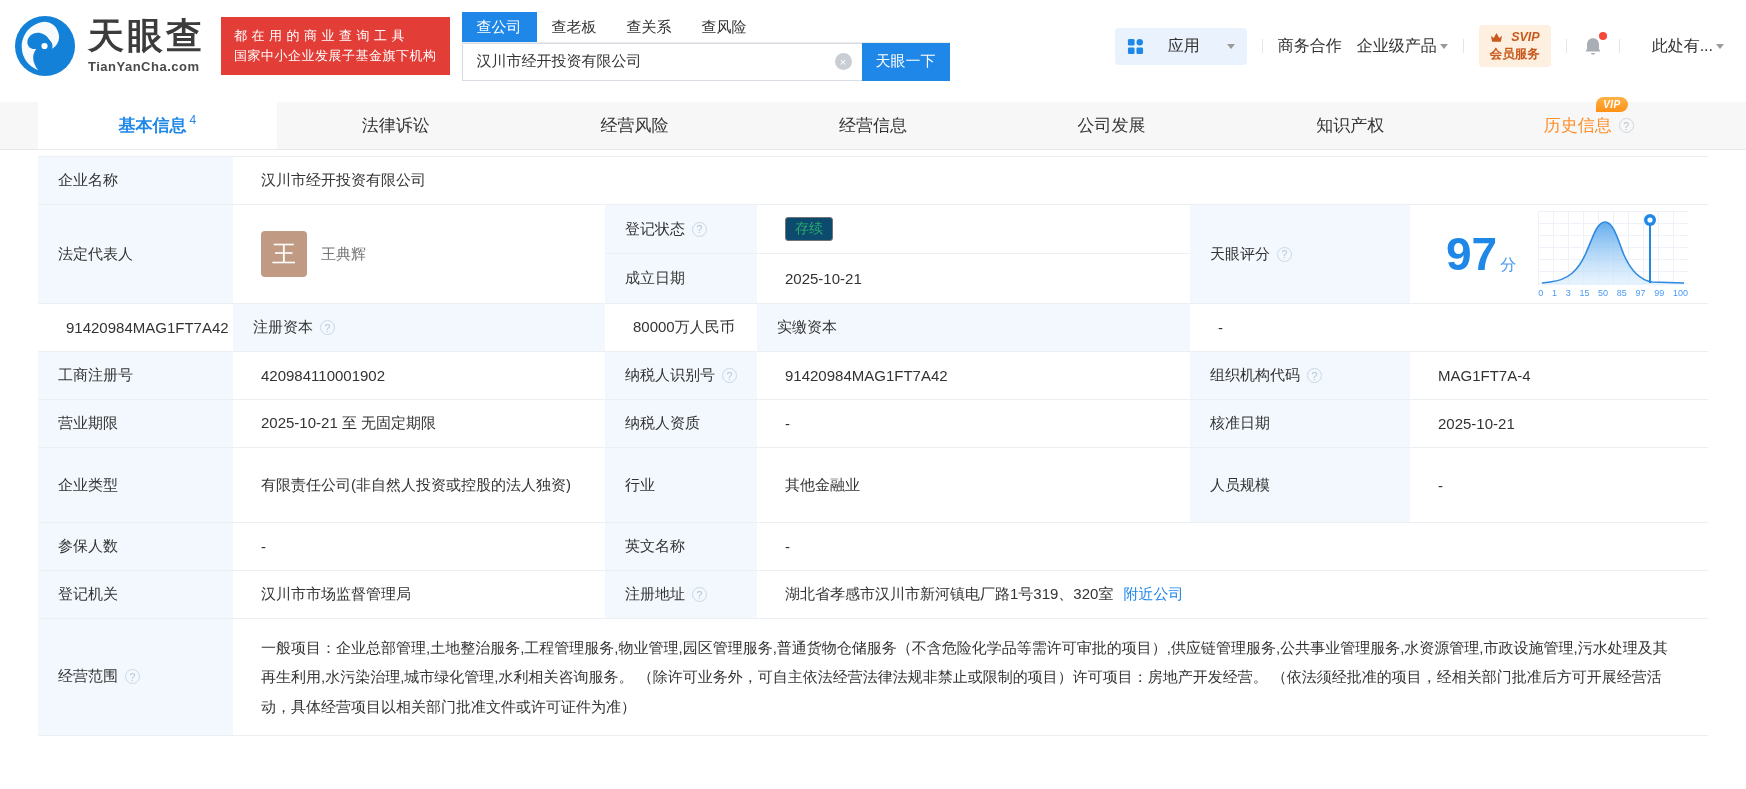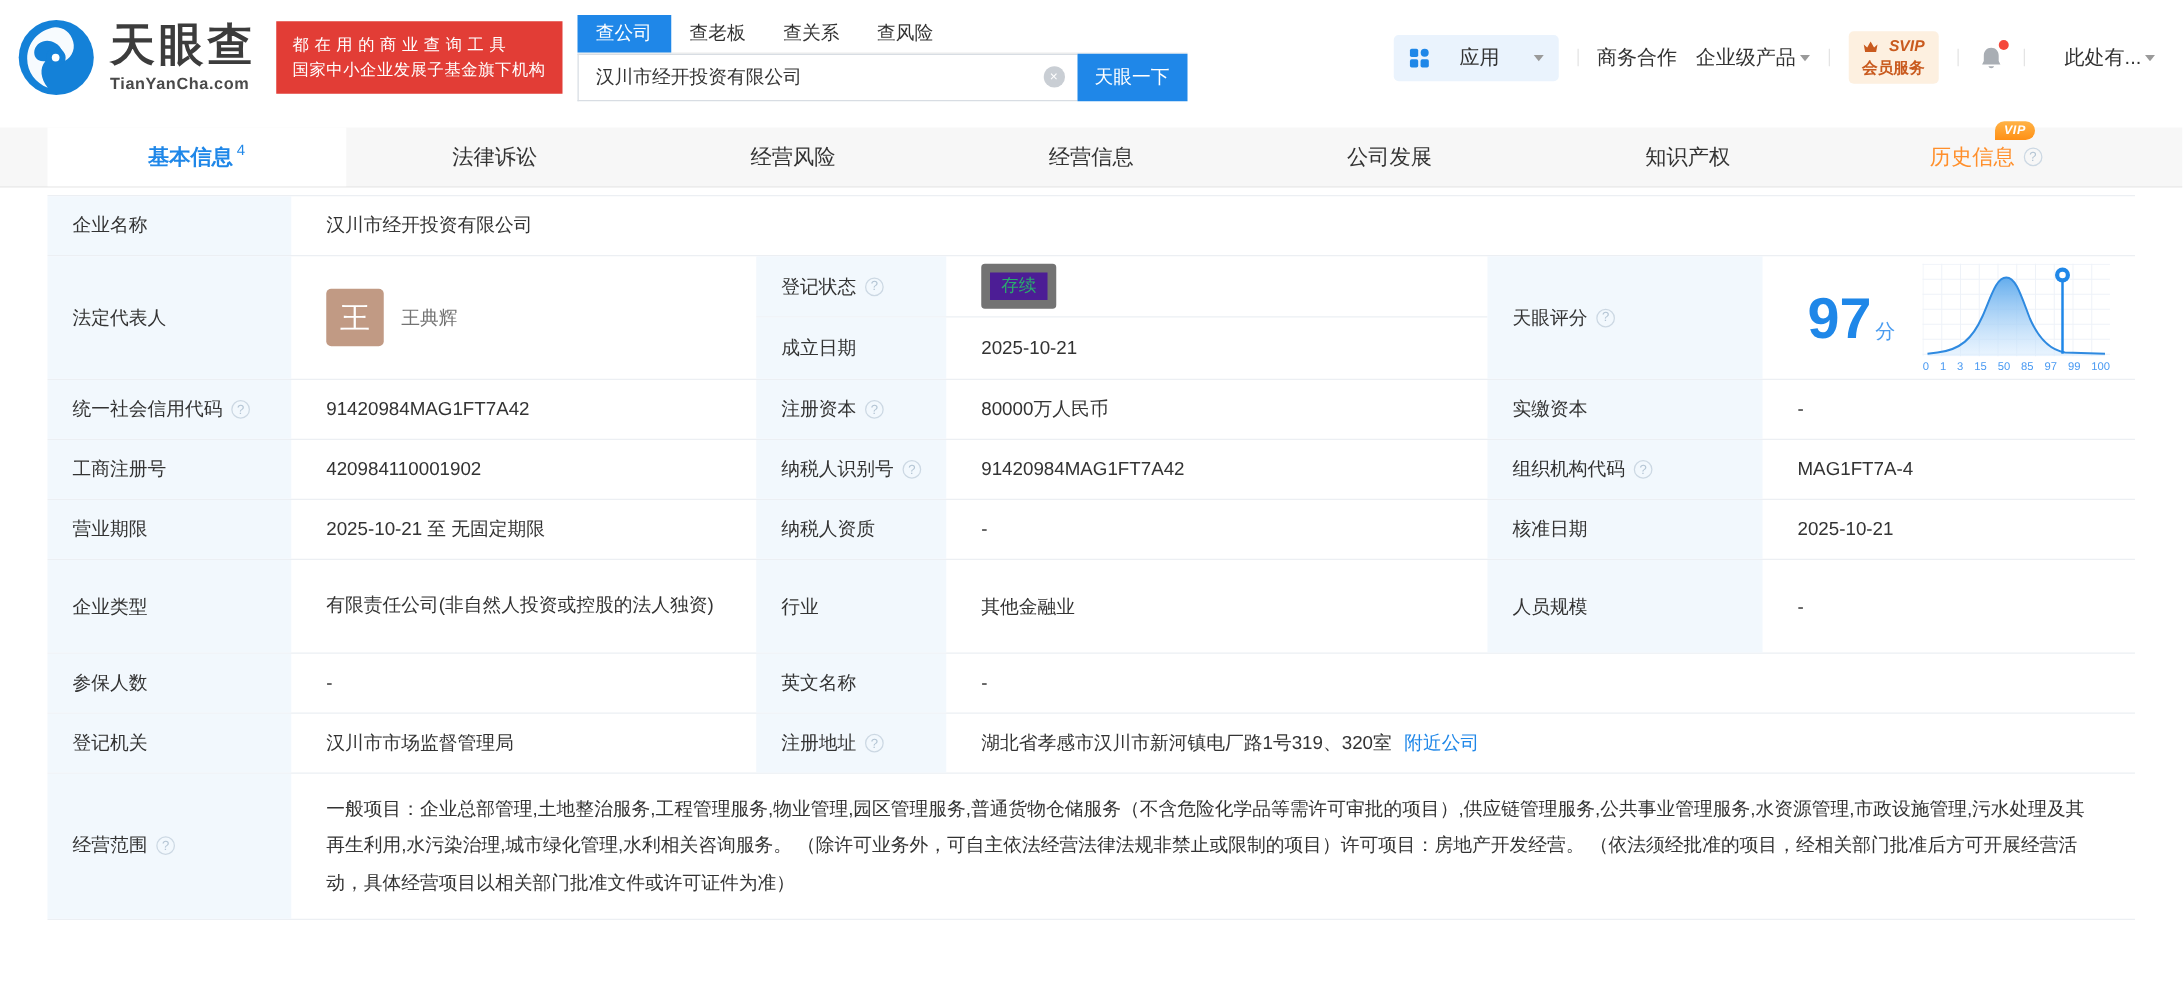--- a/index.html
+++ b/index.html
@@ -65,21 +65,21 @@
   .span3v { grid-column:4/7; }
 
   .r2 .mid { grid-column:3/5; display:flex; flex-direction:column; }
   .subrow { flex:1; display:grid; grid-template-columns:152px 1fr; min-height:49px; }
   .subrow.first { border-bottom:1px solid #eceff3; }
 
   .avatar { width:46px; height:46px; border-radius:4px; background:#c19a84; color:#fff; font-size:24px;
             display:flex; align-items:center; justify-content:center; cursor:pointer; flex:none; }
   .rep-name { color:#737373; margin-left:14px; cursor:pointer; }
 
-  .badge-green { background:#4c1d95; border:7px solid #737373; color:#2bab6d; padding:2px 9px;
+  .badge-green { background:#0c4a6e; border:1px solid #737373; color:#2bab6d; padding:2px 9px;
                  border-radius:3px; font-size:14px; }
 
   .score-cell { gap:22px; padding-left:36px; }
   .score-num { color:#1f87e8; display:flex; align-items:baseline; }
   .score-num b { font-size:46px; font-weight:700; }
   .score-num i { font-size:16px; font-style:normal; margin-left:3px; color:#4a9cf0; }
   .chart-wrap { width:150px; }
   .chart-grid { height:74px; position:relative;
     background-image:linear-gradient(#eef2f8 1px,transparent 1px),linear-gradient(90deg,#eef2f8 1px,transparent 1px);
     background-size:15px 12px,15px 12px; }
@@ -263,24 +263,20 @@
           <span>85</span>
           <span>97</span>
           <span>99</span>
           <span>100</span>
         </span>
       </span>
     </div>
   </div>
 
   <div class="row">
-    <div class="lbl">
-      <span>统一社会信用代码</span>
-      <span class="q"></span>
-    </div>
     <div class="val">91420984MAG1FT7A42</div>
     <div class="lbl">
       <span>注册资本</span>
       <span class="q"></span>
     </div>
     <div class="val">80000万人民币</div>
     <div class="lbl">实缴资本</div>
     <div class="val">-</div>
   </div>
 

